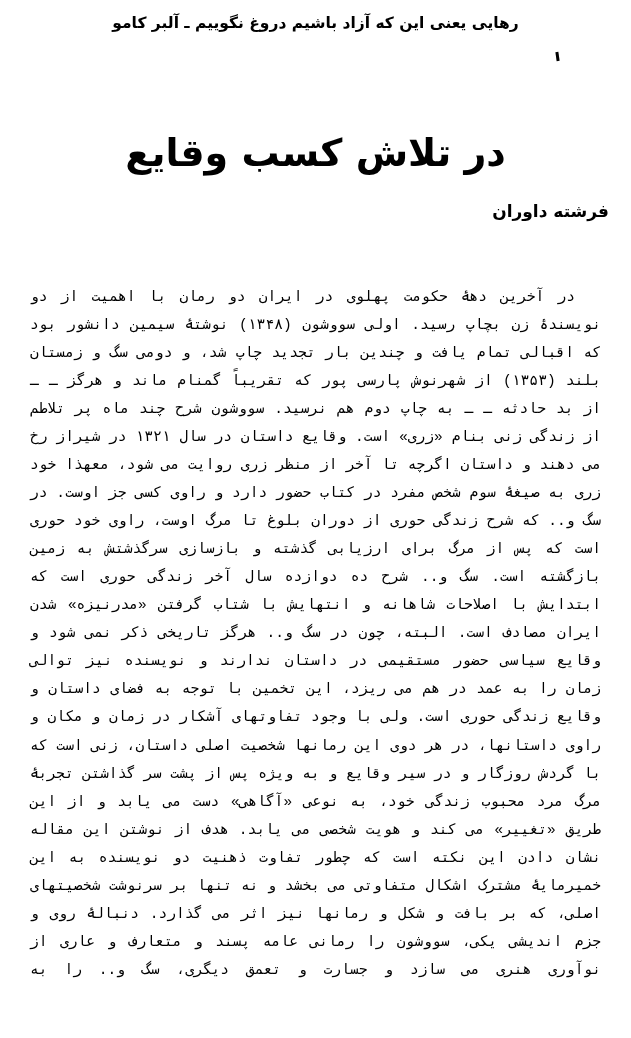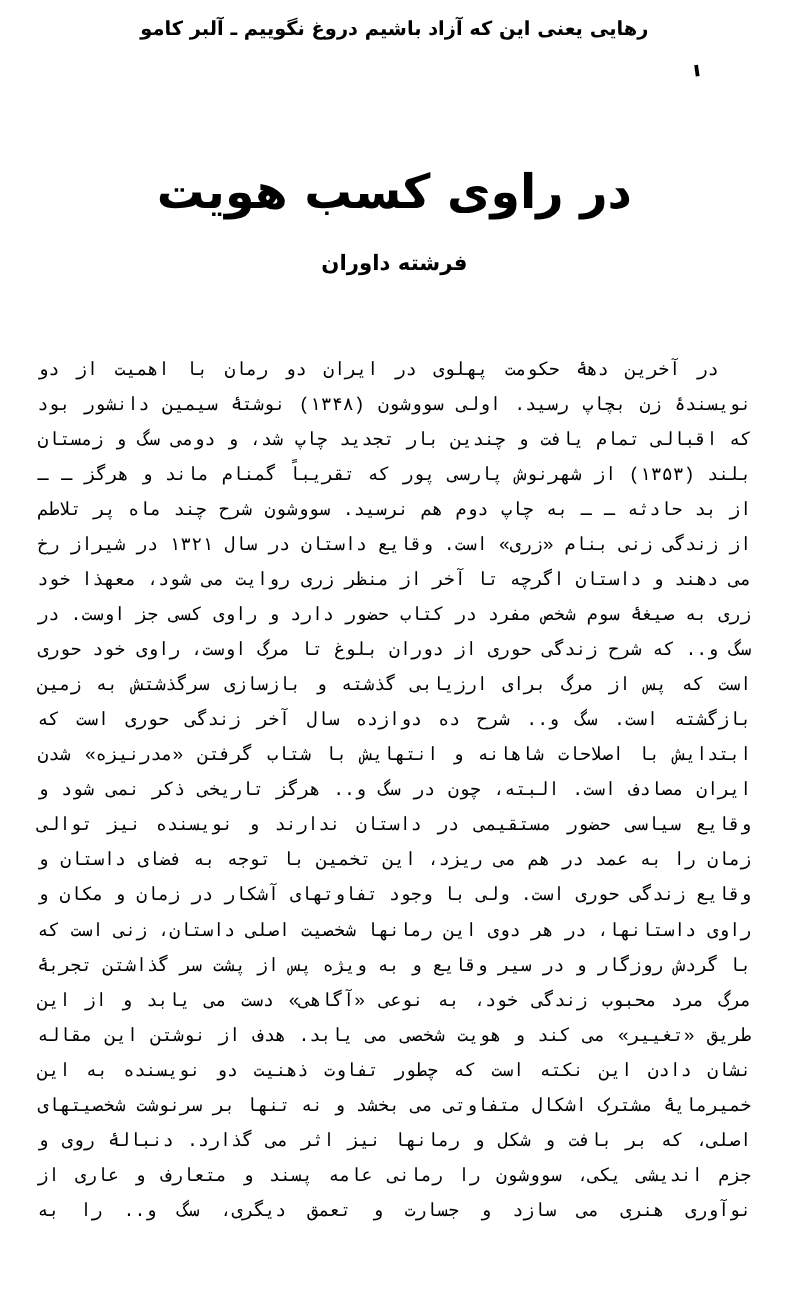--- a/index.html
+++ b/index.html
@@ -44,21 +44,20 @@
   }
   .title {
     text-align: center;
     font-size: 38px;
     font-weight: bold;
     margin-top: 96px;
     direction: rtl;
     letter-spacing: -1px;
   }
   .author {
-    text-align: center;
     font-size: 17px;
     font-weight: bold;
     margin-top: 26px;
     direction: rtl;
   }
   .body-text {
     margin-top: 62px;
     direction: rtl;
     text-align: justify;
     text-align-last: justify;
@@ -74,21 +73,21 @@
 </style>
 </head>
 <body>
 
 <div class="page">
 
   <div class="epigraph">رهایی یعنی این که آزاد باشیم دروغ نگوییم ـ آلبر کامو</div>
 
   <div class="tiny-mark"></div>
 
-  <div class="title">در راوی کسب هویت</div>
+  <div class="title">در تلاش کسب وقایع</div>
 
   <div class="author">فرشته داوران</div>
 
   <div class="body-text">
     <p>در آخرین دهۀ حکومت پهلوی در ایران دو رمان با اهمیت از دو نویسندۀ زن بچاپ رسید. اولی سووشون (۱۳۴۸) نوشتۀ سیمین دانشور بود که اقبالی تمام یافت و چندین بار تجدید چاپ شد، و دومی سگ و زمستان بلند (۱۳۵۳) از شهرنوش پارسی پور که تقریباً گمنام ماند و هرگز ـ ـ از بد حادثه ـ ـ به چاپ دوم هم نرسید. سووشون شرح چند ماه پر تلاطم از زندگی زنی بنام «زری» است. وقایع داستان در سال ۱۳۲۱ در شیراز رخ می دهند و داستان اگرچه تا آخر از منظر زری روایت می شود، معهذا خود زری به صیغۀ سوم شخص مفرد در کتاب حضور دارد و راوی کسی جز اوست. در سگ و.. که شرح زندگی حوری از دوران بلوغ تا مرگ اوست، راوی خود حوری است که پس از مرگ برای ارزیابی گذشته و بازسازی سرگذشتش به زمین بازگشته است. سگ و.. شرح ده دوازده سال آخر زندگی حوری است که ابتدایش با اصلاحات شاهانه و انتهایش با شتاب گرفتن «مدرنیزه» شدن ایران مصادف است. البته، چون در سگ و.. هرگز تاریخی ذکر نمی شود و وقایع سیاسی حضور مستقیمی در داستان ندارند و نویسنده نیز توالی زمان را به عمد در هم می ریزد، این تخمین با توجه به فضای داستان و وقایع زندگی حوری است. ولی با وجود تفاوتهای آشکار در زمان و مکان و راوی داستانها، در هر دوی این رمانها شخصیت اصلی داستان، زنی است که با گردش روزگار و در سیر وقایع و به ویژه پس از پشت سر گذاشتن تجربۀ مرگ مرد محبوب زندگی خود، به نوعی «آگاهی» دست می یابد و از این طریق «تغییر» می کند و هویت شخصی می یابد. هدف از نوشتن این مقاله نشان دادن این نکته است که چطور تفاوت ذهنیت دو نویسنده به این خمیرمایۀ مشترک اشکال متفاوتی می بخشد و نه تنها بر سرنوشت شخصیتهای اصلی، که بر بافت و شکل و رمانها نیز اثر می گذارد. دنبالۀ روی و جزم اندیشی یکی، سووشون را رمانی عامه پسند و متعارف و عاری از نوآوری هنری می سازد و جسارت و تعمق دیگری، سگ و.. را به</p>
   </div>
 
 </div>
 
 </body></html>

